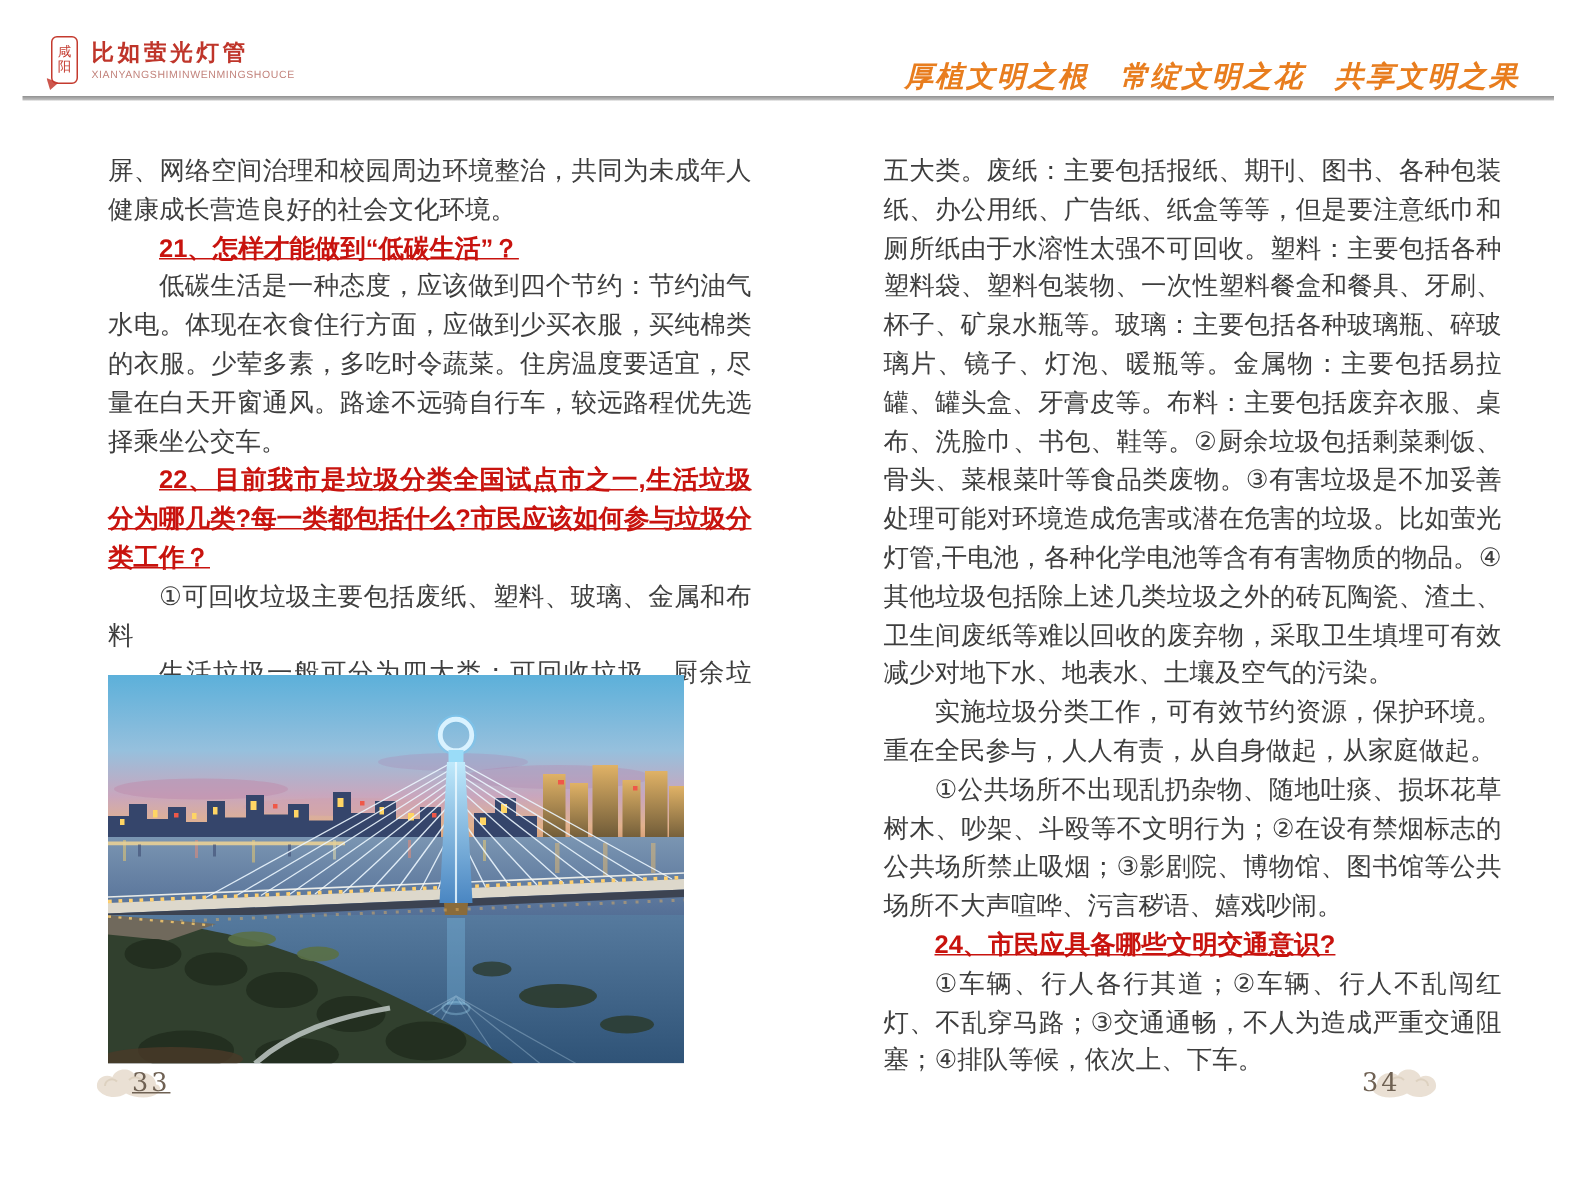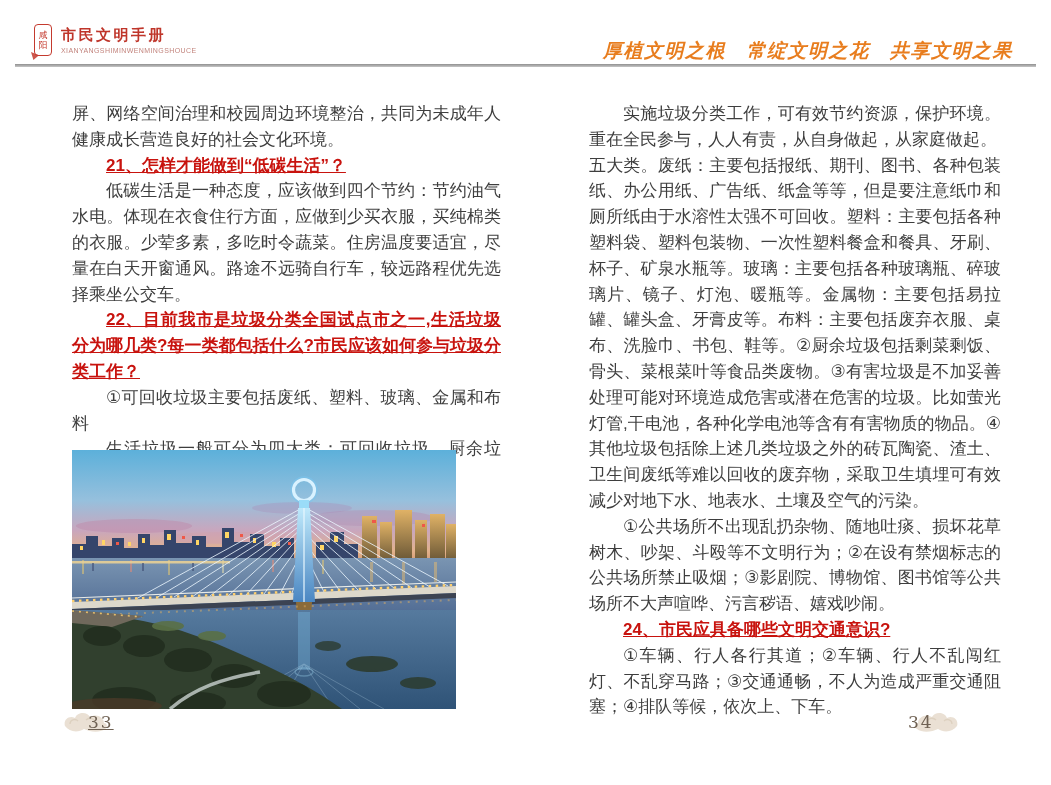--- a/index.html
+++ b/index.html
@@ -70,21 +70,21 @@
 </head>
 <body>
 
 <div id="header">
   <div id="logo">
     <div class="seal">
       <span>咸</span>
       <span>阳</span>
     </div>
     <div class="logo-text">
-      <div class="logo-title">市民文明手册</div>
+      <div class="logo-title">比如萤光灯管</div>
       <div class="logo-sub">XIANYANGSHIMINWENMINGSHOUCE</div>
     </div>
   </div>
   <div id="motto">厚植文明之根　常绽文明之花　共享文明之果</div>
   <div id="header-rule"></div>
 </div>
 
 <div class="col" id="left-col">
     <p class="block body-cont">屏、网络空间治理和校园周边环境整治，共同为未成年人健康成长营造良好的社会文化环境。</p>
     <p class="block heading">21、怎样才能做到“低碳生活”？</p>
@@ -242,22 +242,22 @@
     <ellipse cx="42" cy="256" rx="48" ry="8" fill="#4a3a28" opacity="0.8"></ellipse>
     <path d="M98,259 C122,238 152,228 188,222" stroke="#c9d2cf" stroke-width="3.5" fill="none" opacity="0.8"></path>
     <g fill="#5a7046" opacity="0.9">
       <ellipse cx="96" cy="176" rx="16" ry="5"></ellipse>
         <ellipse cx="140" cy="186" rx="14" ry="5"></ellipse>
     </g>
   </svg>
 </div>
 
 <div class="col" id="right-col">
+    <p class="block body-cont">五大类。废纸：主要包括报纸、期刊、图书、各种包装纸、办公用纸、广告纸、纸盒等等，但是要注意纸巾和厕所纸由于水溶性太强不可回收。塑料：主要包括各种塑料袋、塑料包装物、一次性塑料餐盒和餐具、牙刷、杯子、矿泉水瓶等。玻璃：主要包括各种玻璃瓶、碎玻璃片、镜子、灯泡、暖瓶等。金属物：主要包括易拉罐、罐头盒、牙膏皮等。布料：主要包括废弃衣服、桌布、洗脸巾、书包、鞋等。②厨余垃圾包括剩菜剩饭、骨头、菜根菜叶等食品类废物。③有害垃圾是不加妥善处理可能对环境造成危害或潜在危害的垃圾。比如萤光灯管,干电池，各种化学电池等含有有害物质的物品。④其他垃圾包括除上述几类垃圾之外的砖瓦陶瓷、渣土、卫生间废纸等难以回收的废弃物，采取卫生填埋可有效减少对地下水、地表水、土壤及空气的污染。</p>
     <p class="block body">实施垃圾分类工作，可有效节约资源，保护环境。重在全民参与，人人有责，从自身做起，从家庭做起。</p>
-    <p class="block body-cont">五大类。废纸：主要包括报纸、期刊、图书、各种包装纸、办公用纸、广告纸、纸盒等等，但是要注意纸巾和厕所纸由于水溶性太强不可回收。塑料：主要包括各种塑料袋、塑料包装物、一次性塑料餐盒和餐具、牙刷、杯子、矿泉水瓶等。玻璃：主要包括各种玻璃瓶、碎玻璃片、镜子、灯泡、暖瓶等。金属物：主要包括易拉罐、罐头盒、牙膏皮等。布料：主要包括废弃衣服、桌布、洗脸巾、书包、鞋等。②厨余垃圾包括剩菜剩饭、骨头、菜根菜叶等食品类废物。③有害垃圾是不加妥善处理可能对环境造成危害或潜在危害的垃圾。比如萤光灯管,干电池，各种化学电池等含有有害物质的物品。④其他垃圾包括除上述几类垃圾之外的砖瓦陶瓷、渣土、卫生间废纸等难以回收的废弃物，采取卫生填埋可有效减少对地下水、地表水、土壤及空气的污染。</p>
     <p class="block body">①公共场所不出现乱扔杂物、随地吐痰、损坏花草树木、吵架、斗殴等不文明行为；②在设有禁烟标志的公共场所禁止吸烟；③影剧院、博物馆、图书馆等公共场所不大声喧哗、污言秽语、嬉戏吵闹。</p>
     <p class="block heading">24、市民应具备哪些文明交通意识?</p>
     <p class="block body">①车辆、行人各行其道；②车辆、行人不乱闯红灯、不乱穿马路；③交通通畅，不人为造成严重交通阻塞；④排队等候，依次上、下车。</p>
   </div>
 
 <div class="page-num-group" id="page-left">
   <svg class="cloud" width="46" height="24" viewBox="0 0 46 24">
     <path d="M3,16 C1,10 7,5 13,8 C15,2 25,1 28,7 C34,3 42,7 42,13 C45,13 46,17 43,19 C38,23 28,22 22,19 C16,23 7,22 3,16 Z" fill="#e9dfd2"></path>
     <path d="M8,14 C8,10 13,8 16,11" stroke="#dccfbd" stroke-width="1.3" fill="none"></path>
     <path d="M24,10 C27,7 32,8 33,12" stroke="#dccfbd" stroke-width="1.3" fill="none"></path>

